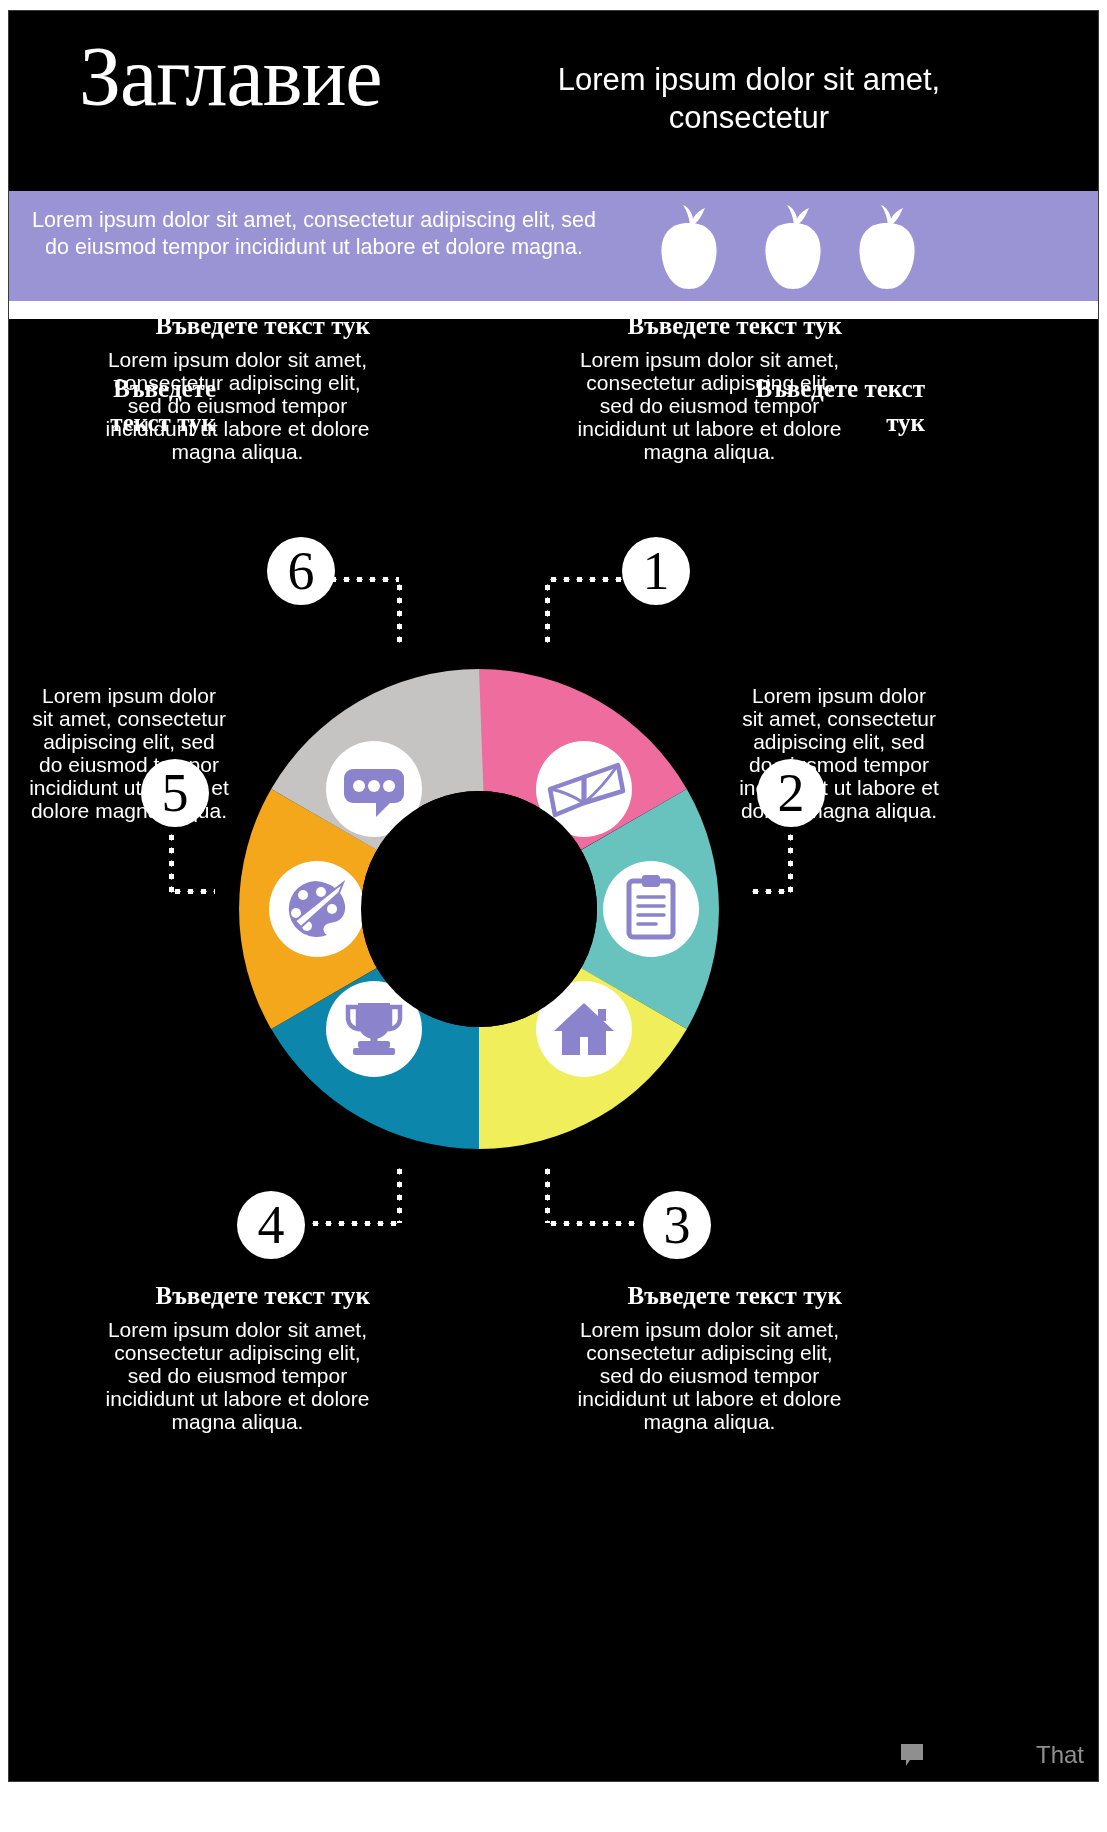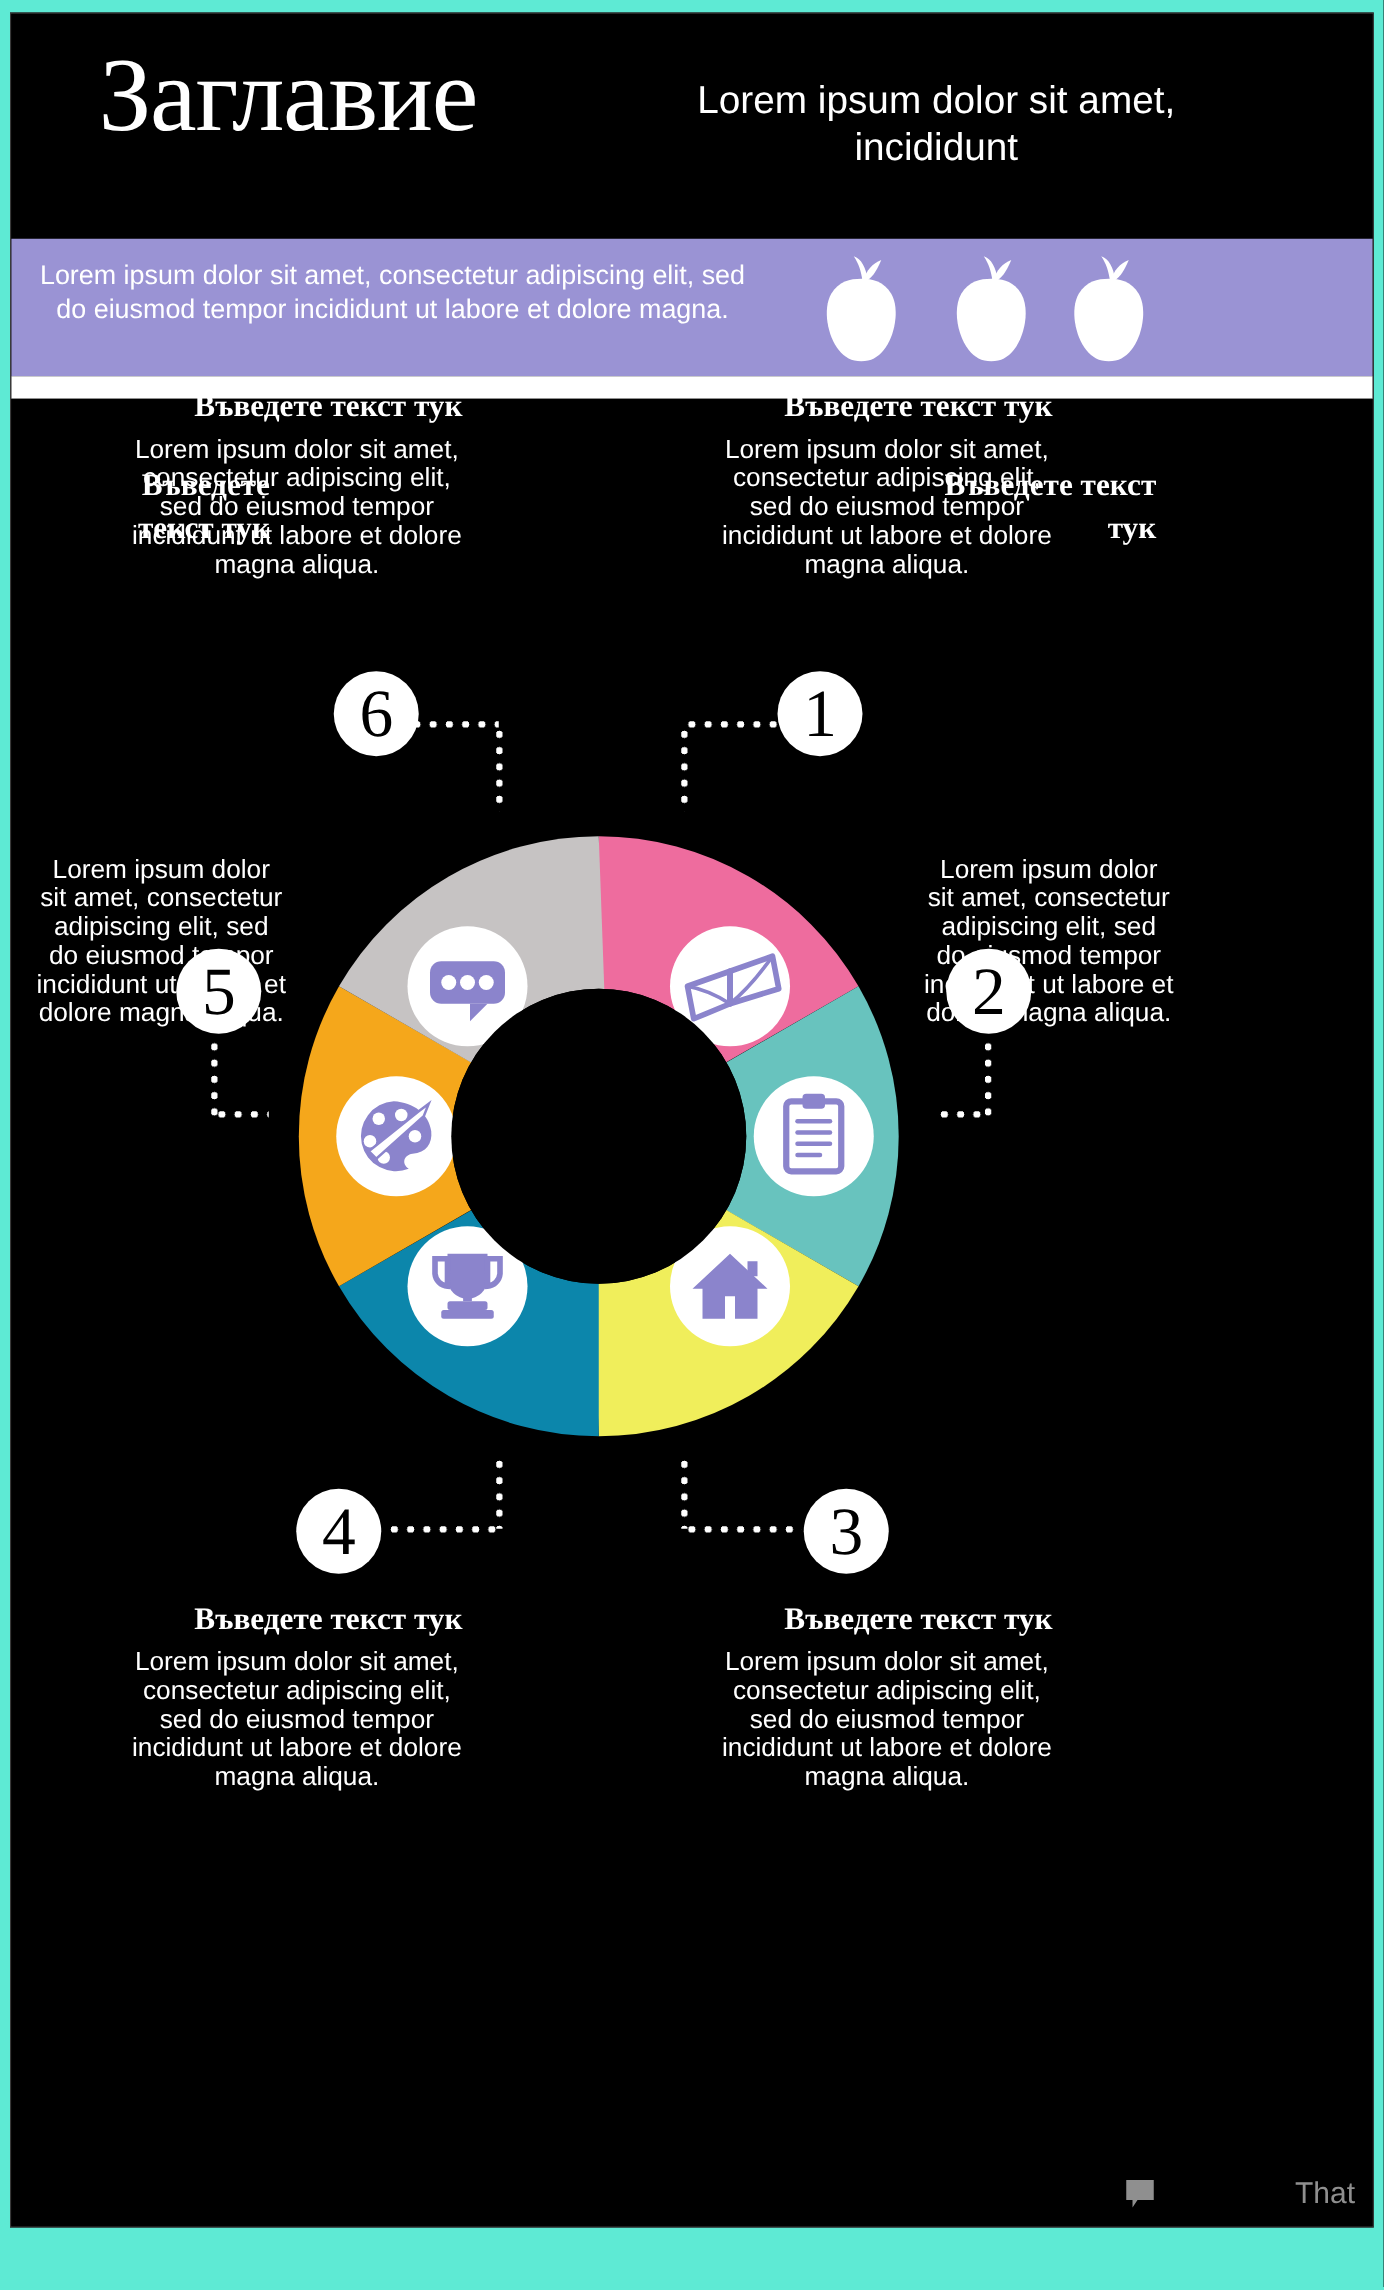--- a/index.html
+++ b/index.html
@@ -1,20 +1,20 @@
 <!DOCTYPE html>
 <html><head>
 <meta charset="utf-8">
 <style>
   html,body{margin:0;padding:0;background:#000;}
   body{width:1107px;height:1832px;position:relative;overflow:hidden;
        font-family:"Liberation Sans",sans-serif;}
 
   
-  #page{position:absolute;left:0;top:0;width:1107px;height:1832px;background:#5eead4;}
+  #page{position:absolute;left:0;top:0;width:1107px;height:1832px;background:#ffffff;}
   .slide{position:absolute;left:8px;top:10px;width:1091px;height:1772px;
          background:#000;border:1px solid #3a3a3a;box-sizing:border-box;overflow:hidden;}
 
   
   .header{position:absolute;left:0;top:0;width:1091px;height:180px;background:#000;}
   .title{position:absolute;left:70px;top:18px;width:420px;
          font-family:"Liberation Serif",serif;font-weight:400;color:#fff;
          font-size:84px;line-height:96px;letter-spacing:-1px;}
   .subtitle{position:absolute;left:520px;top:50px;width:440px;text-align:center;
             color:#fff;font-size:31px;line-height:38px;}
@@ -76,21 +76,21 @@
   .wm-text{color:#8f8f8f;font-size:24px;line-height:28px;}
 </style>
 </head>
 <body>
 
 <div id="page">
  <div class="slide">
 
   <div class="header">
     <div class="title">Заглавие</div>
-    <div class="subtitle">Lorem ipsum dolor sit amet, incididunt</div>
+    <div class="subtitle">Lorem ipsum dolor sit amet, consectetur</div>
   </div>
 
   <div class="purpleband">
     <div class="bandtext">Lorem ipsum dolor sit amet, consectetur adipiscing elit, sed do eiusmod tempor incididunt ut labore et dolore magna.</div>
     <div class="apples">
       <div class="apple" style="left:0px;">
         <svg viewBox="0 0 80 88">
               <path fill="#ffffff" d="M40 20c-9 0-18 2-24 12-7 12-3 34 6 45 5 6 10 9 18 9s13-3 18-9c9-11 13-33 6-45-6-10-15-12-24-12z"></path>
               <path fill="#ffffff" d="M41 22c-1-8-3-14-7-20 6 2 10 9 11 19z"></path>
               <path fill="#ffffff" d="M42 21c2-8 7-13 14-16-3 7-6 13-12 17z"></path>

